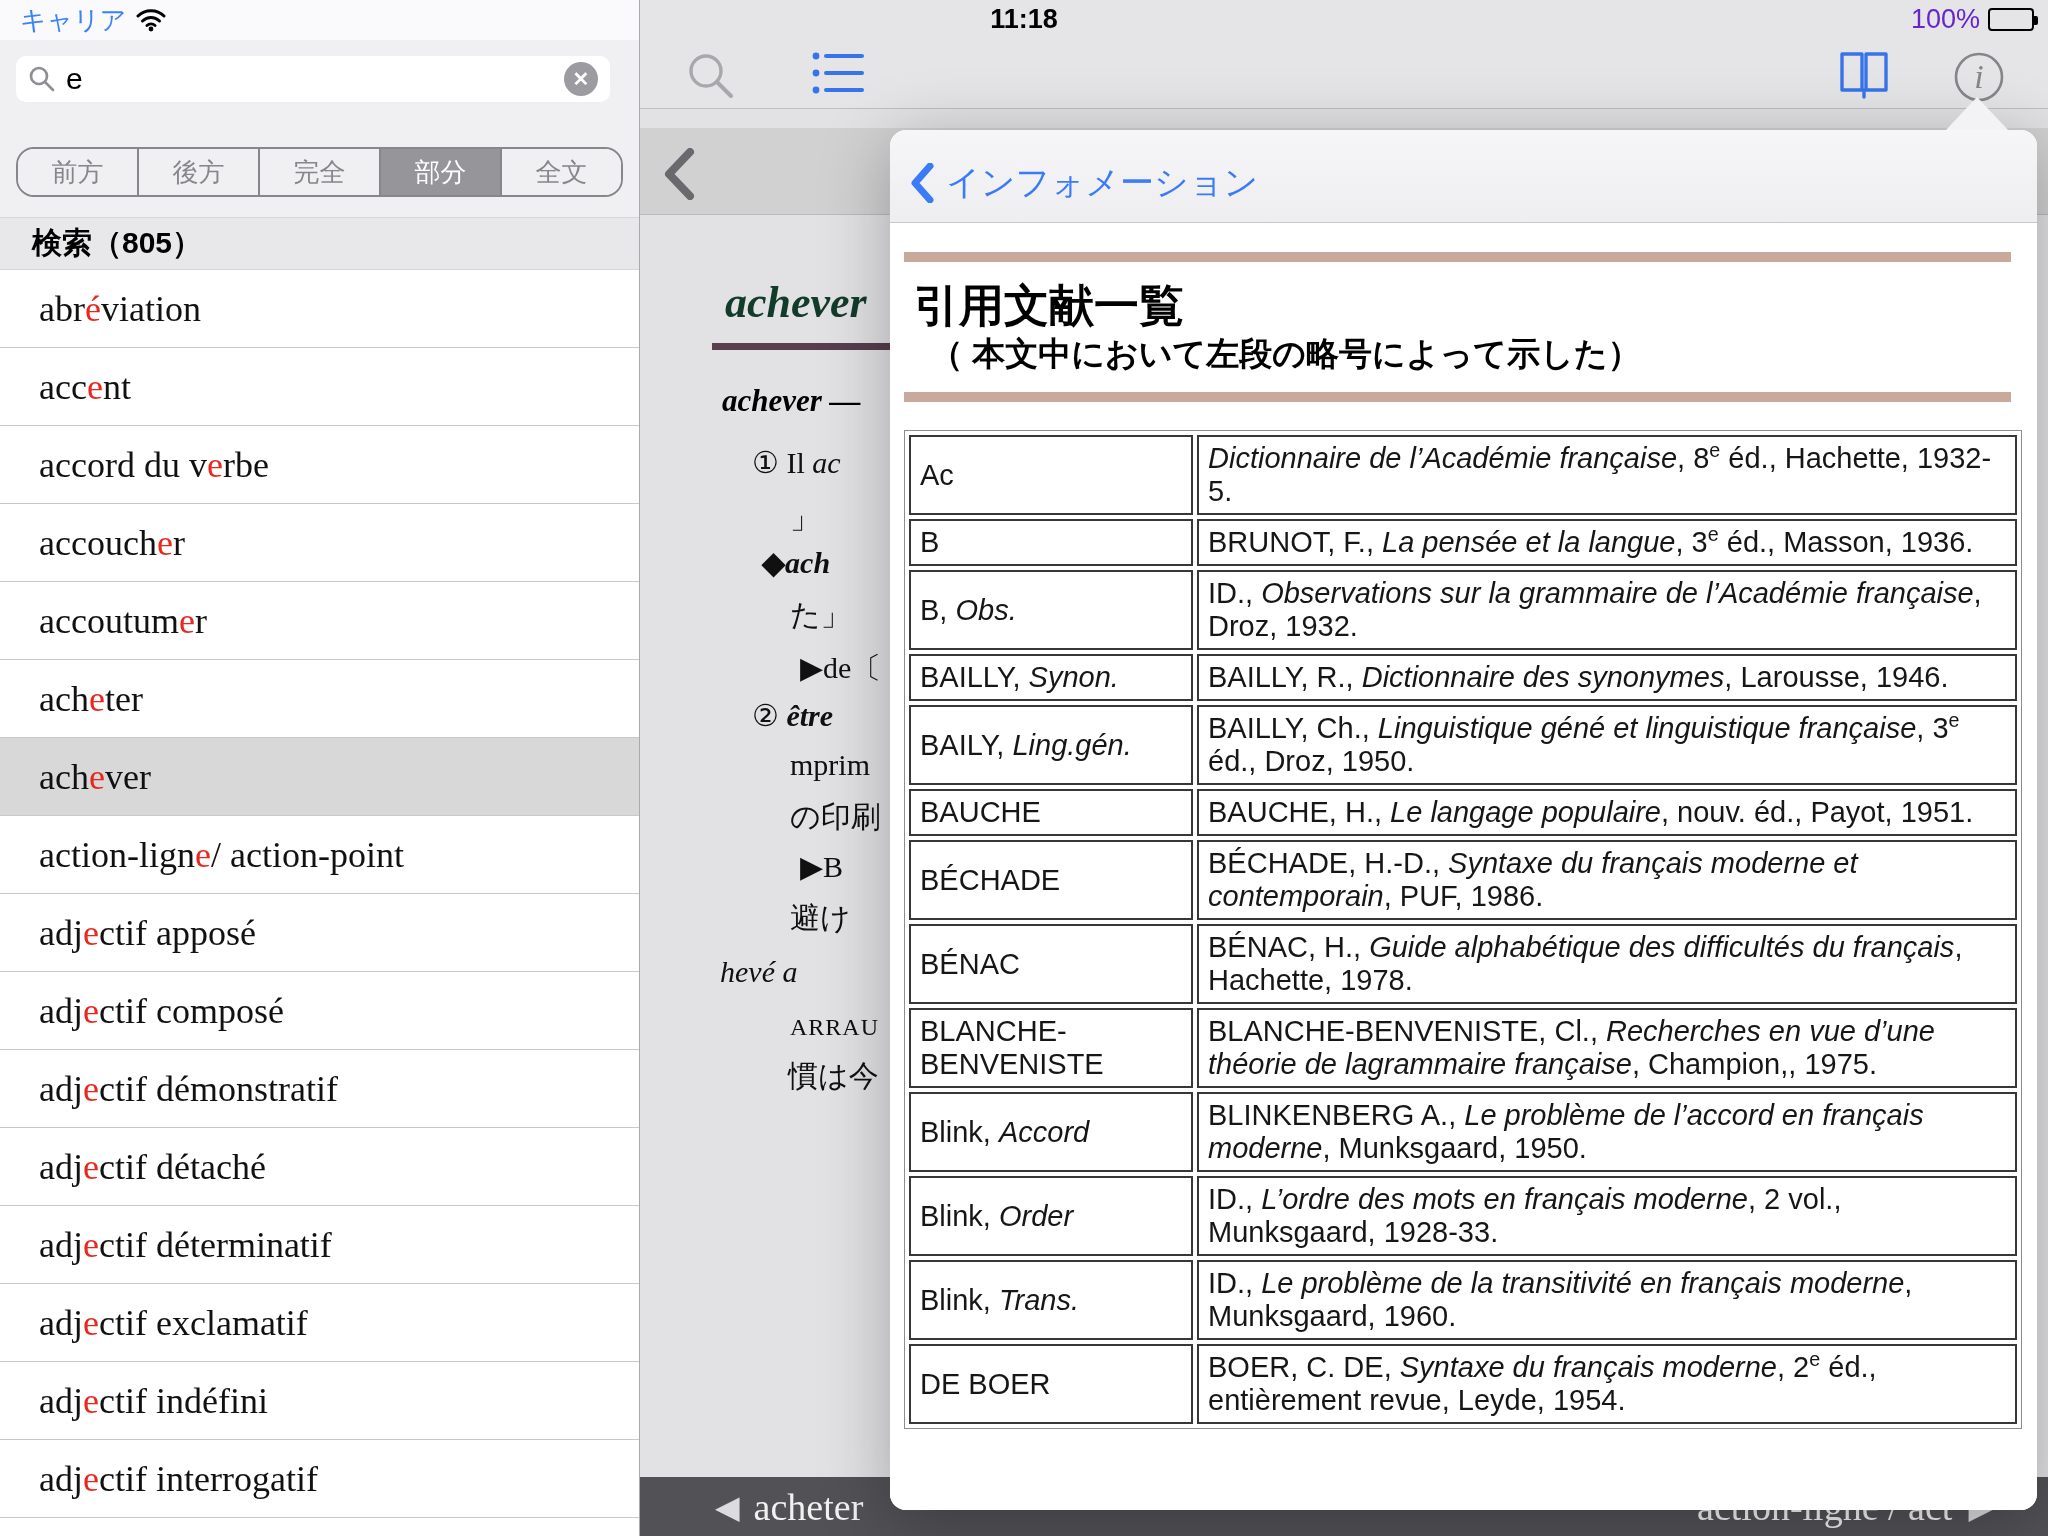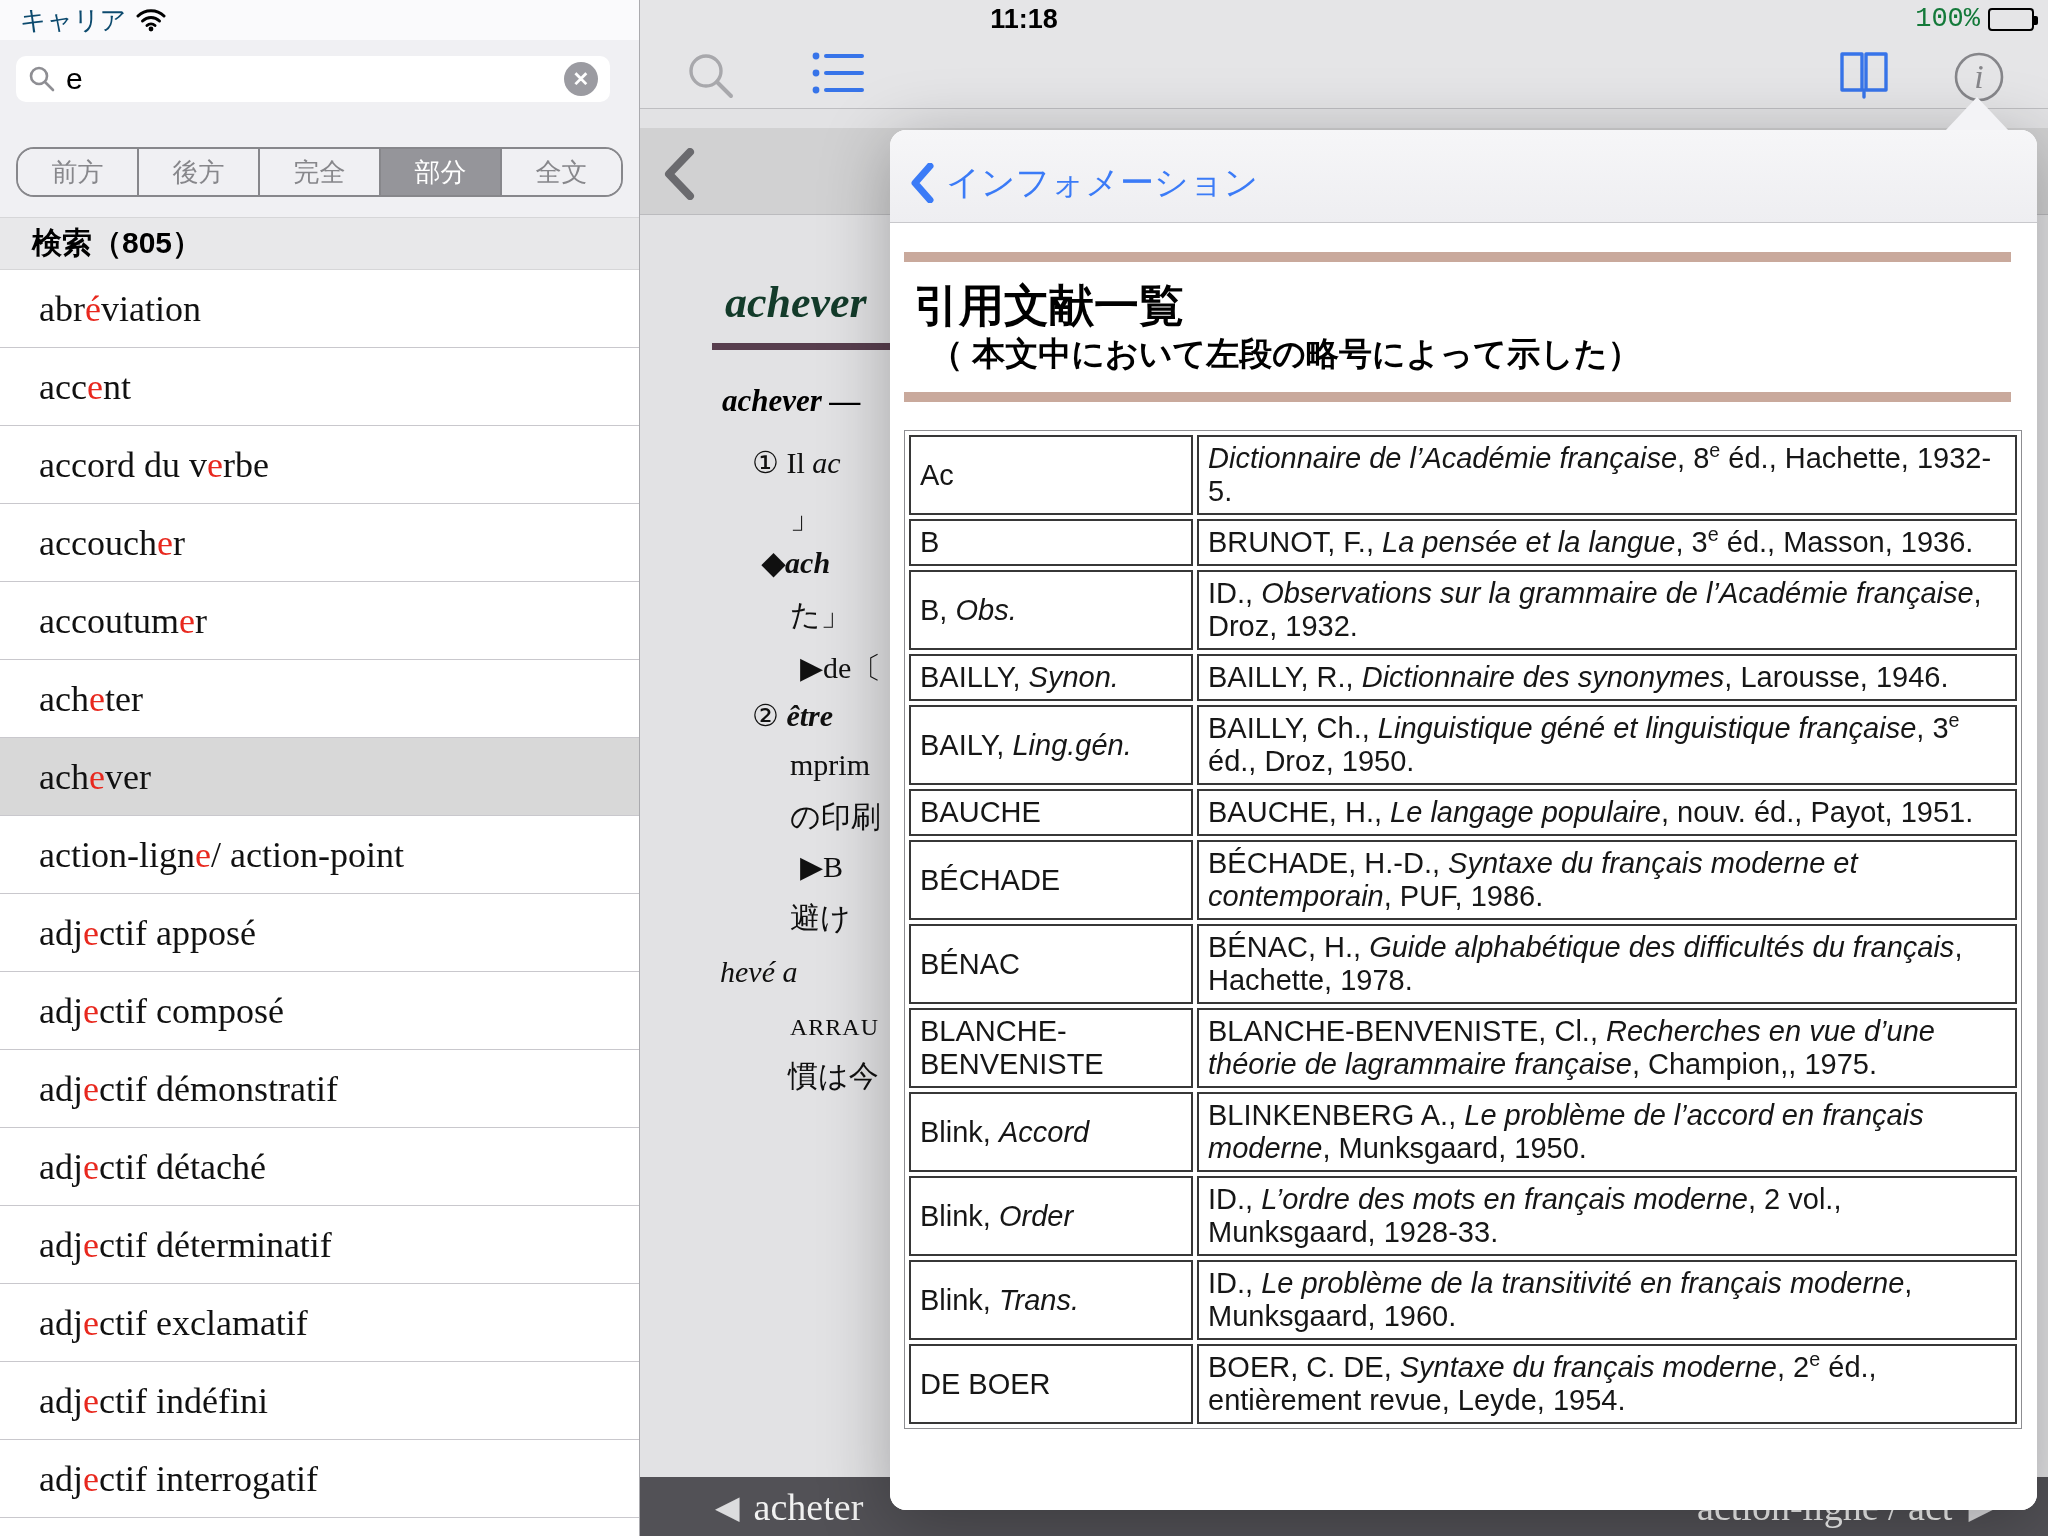--- a/index.html
+++ b/index.html
@@ -9,21 +9,21 @@
     font-family:"Liberation Sans", sans-serif;
     background:#f0f0f2; color:#111;
     -webkit-font-smoothing:antialiased;
   }
 
   
   .sidebar { position:absolute; left:0; top:0; width:640px; height:1536px;
     background:#fff; border-right:1px solid #aaaaae; z-index:2; }
   .sb-status { position:absolute; left:0; top:0; width:100%; height:40px;
     background:#fafafc; display:flex; align-items:center; padding-left:20px; gap:10px; }
-  .sb-status .carrier { font-size:26px; color:#0c4a6e; }
+  .sb-status .carrier { font-size:26px; color:#3b82f6; }
   .sb-search-area { position:absolute; left:0; top:40px; width:100%; height:177px; background:#f0f0f3; }
   .search-field { position:absolute; left:16px; top:16px; width:594px; height:46px;
     background:#fff; border-radius:10px; display:flex; align-items:center; padding:0 12px; }
   .search-field input { border:none; outline:none; font-size:30px; flex:1;
     font-family:"Liberation Sans", sans-serif; background:transparent; color:#000; padding-left:10px; }
   .clear-btn { width:34px; height:34px; border-radius:50%; background:#9b9ba1; color:#fff;
     font-size:20px; font-weight:bold; display:flex; align-items:center; justify-content:center; cursor:default; }
   .segmented { position:absolute; left:16px; top:107px; width:607px; height:50px;
     border:2px solid #87878b; border-radius:18px; display:flex; overflow:hidden; }
   .segment { flex:1; display:flex; align-items:center; justify-content:center;
@@ -40,21 +40,21 @@
   .result-row.selected { background:#d8d8d8; }
   .result-row .hl { color:var(--match-red); }
 
   
   .main { position:absolute; left:640px; top:0; right:0; height:1536px; background:#f0f0f2; }
   .main-toolbar { position:absolute; left:0; top:0; width:100%; height:109px;
     background:#f3f3f5; border-bottom:1px solid #c9c9cd; }
   .clock { position:absolute; left:344px; top:4px; width:80px; text-align:center;
     font-size:27px; font-weight:600; color:#000; }
   .battery-group { position:absolute; right:14px; top:4px; display:flex; align-items:center; gap:8px; }
-  .battery-pct { font-size:27px; color:#15803d;font-family:Liberation Mono, monospace; }
+  .battery-pct { font-size:27px; color:#6d28d9; }
   .battery-icon { position:relative; width:46px; height:23px; border:2px solid #000; border-radius:4px; padding:2px; }
   .battery-icon .fill { width:100%; height:100%; background:#000; border-radius:1px; }
   .battery-icon .nub { position:absolute; right:-6px; top:6px; width:4px; height:9px; background:#000; border-radius:0 2px 2px 0; }
   .tb-icon { position:absolute; top:50px; cursor:default; }
   .sub-toolbar { position:absolute; left:0; top:128px; width:100%; height:87px;
     background:#dededf; border-bottom:1px solid #c6c6ca; }
   .back-chevron { position:absolute; left:22px; top:20px; }
 
   
   .entry-clip { position:absolute; left:0; top:215px; width:250px; height:1262px; overflow:hidden; }

